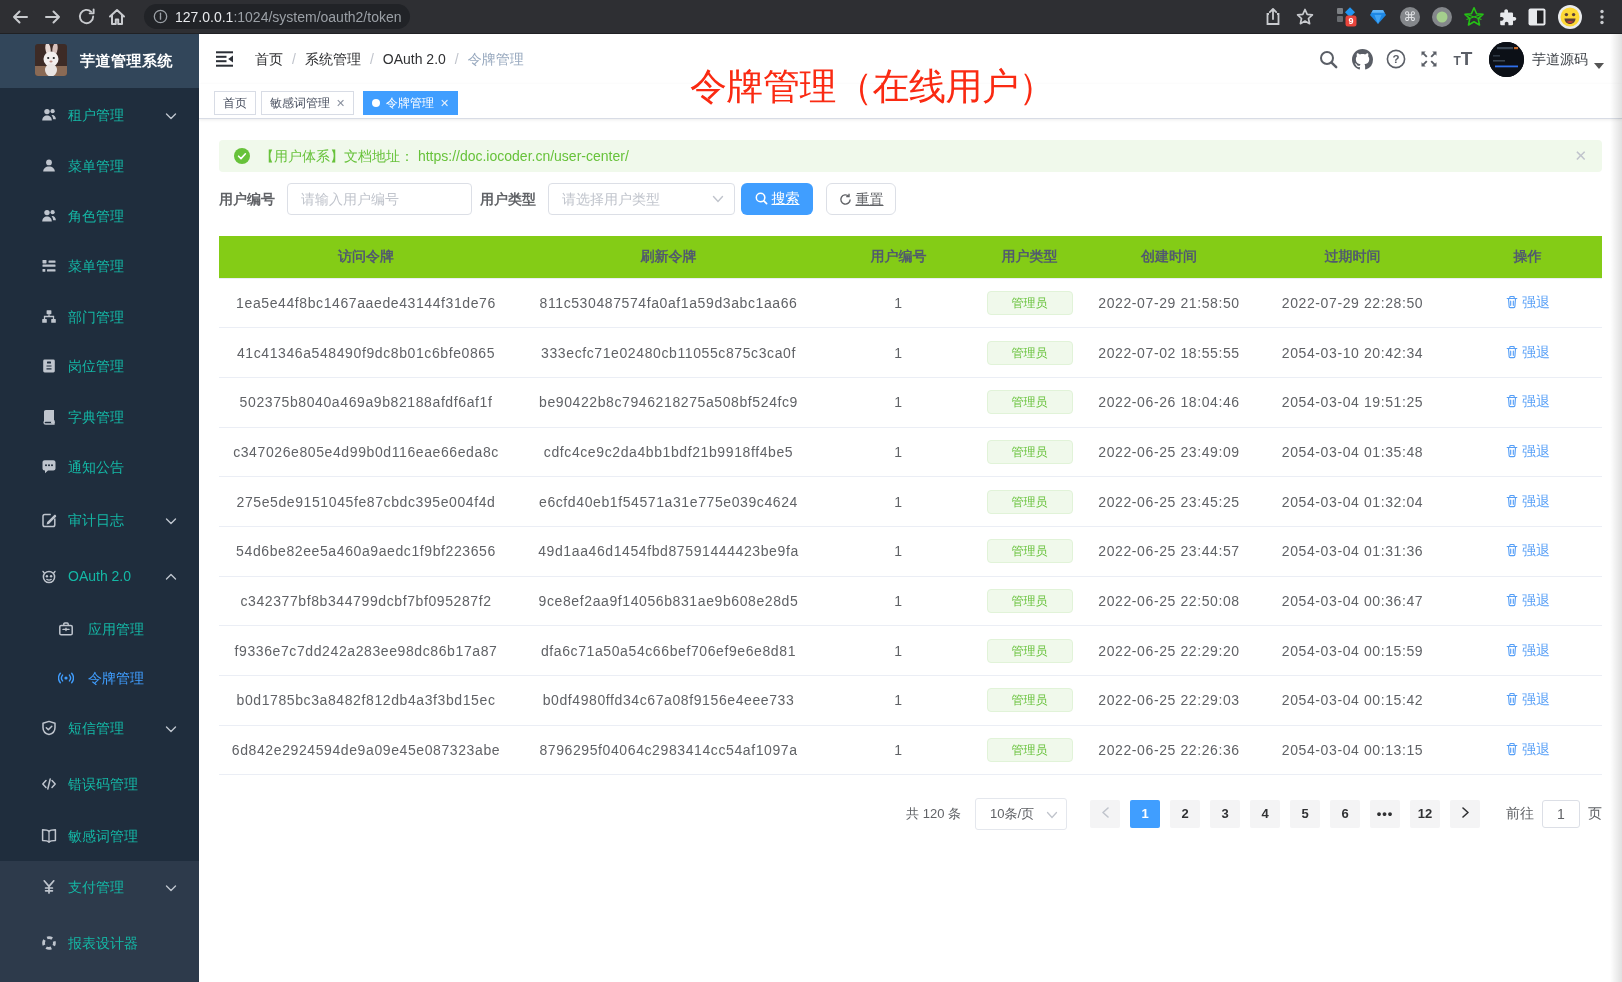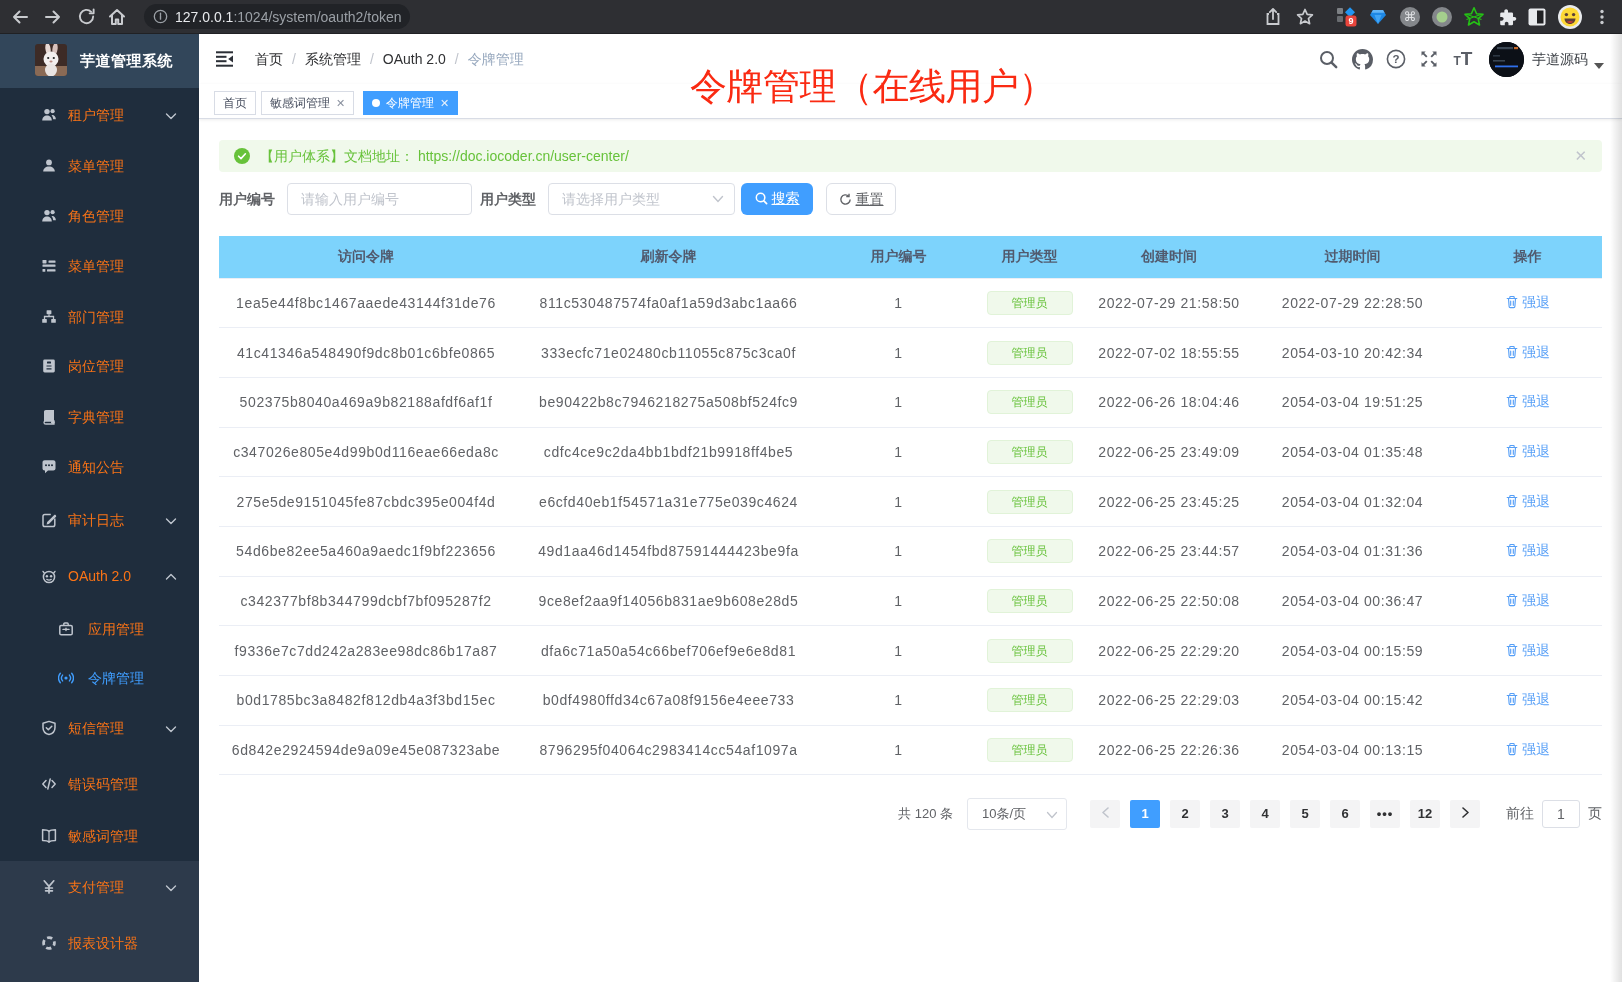--- a/index.html
+++ b/index.html
@@ -10,21 +10,21 @@
 #chrome{position:absolute;left:0;top:0;width:1622px;height:34px;background:#2e2f33;border-bottom:1px solid #202124;}
 #chrome svg{display:block;}
 .cicon{position:absolute;top:0;height:33px;display:flex;align-items:center;justify-content:center;}
 #pill{position:absolute;left:144px;top:4px;width:266px;height:25px;background:#212327;border-radius:13px;display:flex;align-items:center;color:#9ba0a6;font-size:14px;}
 #pill .host{color:#e8eaed;}
 
 #sidebar{position:absolute;left:0;top:34px;width:199px;height:948px;background:#2d3a4b;}
 #logo{position:absolute;left:0;top:0;width:199px;height:54px;background:#32465a;}
 #logo .ttl{position:absolute;left:80px;top:0;height:54px;line-height:53px;color:#fff;font-size:15px;font-weight:bold;letter-spacing:.5px;}
 #menudark{position:absolute;left:0;top:54px;width:199px;height:773px;background:#1f2d3d;}
-.mitem{position:absolute;left:0;width:199px;height:50px;color:#f97316;font-size:14px;}
+.mitem{position:absolute;left:0;width:199px;height:50px;color:#14b8a6;font-size:14px;}
 .mitem .txt{position:absolute;left:68px;top:0;height:50px;line-height:50px;}
 .mitem.sub .txt{left:88px;}
 .mitem .ic{position:absolute;left:41px;top:17px;width:16px;height:16px;}
 .mitem.sub .ic{left:58px;}
 .mitem .ar{position:absolute;left:164px;top:21px;width:14px;height:10px;}
 .mitem.act{color:#409eff;}
 
 #navbar{position:absolute;left:199px;top:34px;width:1423px;height:50px;background:#fff;}
 .crumb{position:absolute;left:255px;top:34px;height:50px;line-height:50px;font-size:14px;color:#303133;}
 .crumb .sep{color:#c0c4cc;margin:0 9px;font-weight:normal;}
@@ -41,31 +41,31 @@
 .tag.on .x{color:#e8f1fc;}
 .tag.on .dot{display:inline-block;width:8px;height:8px;border-radius:50%;background:#fff;margin-right:6px;position:relative;top:0px;}
 
 #anno{position:absolute;left:690px;top:62px;font-size:37px;color:#fa2a12;letter-spacing:-0.5px;white-space:nowrap;z-index:50;}
 
 .flabel{position:absolute;top:183px;height:32px;line-height:32px;font-size:14px;font-weight:bold;color:#606266;}
 .finput{position:absolute;top:183px;height:32px;border:1px solid #dcdfe6;border-radius:4px;background:#fff;line-height:30px;font-size:14px;color:#c0c4cc;padding:0 13px;}
 .fbtn{position:absolute;top:183px;height:32px;border-radius:6px;font-size:14px;line-height:30px;text-align:center;text-decoration:underline;}
 
 #tbl{position:absolute;left:219px;top:236px;width:1383px;border-collapse:collapse;table-layout:fixed;}
-#tbl th{height:42px;background:#7dd3fc;color:#515a6e;font-size:14px;font-weight:bold;border-bottom:1px solid #ebeef5;text-align:center;}
+#tbl th{height:42px;background:#84cc16;color:#515a6e;font-size:14px;font-weight:bold;border-bottom:1px solid #ebeef5;text-align:center;}
 #tbl td{height:49.7px;color:#606266;font-size:14px;letter-spacing:.6px;border-bottom:1px solid #ebeef5;text-align:center;background:#fff;}
 .gtag{letter-spacing:0;display:inline-block;height:24px;line-height:22px;padding:0 24px;background:#f0f9eb;border:1px solid #e1f3d8;border-radius:4px;color:#67c23a;font-size:12px;}
 .opbtn{letter-spacing:0;color:#569ff7;font-size:14px;white-space:nowrap;}
 .opbtn svg{vertical-align:-2px;margin-right:3px;}
 
 #pager{position:absolute;left:219px;top:800px;width:1383px;height:28px;display:flex;justify-content:flex-end;align-items:center;color:#606266;font-size:13px;}
 .pbtn{min-width:30px;height:28px;line-height:28px;border-radius:2px;background:#f4f4f5;color:#303133;text-align:center;margin:0 5px;font-size:13px;font-weight:bold;}
 .pbtn.on{background:#409eff;color:#fff;}
 .pbtn.dis{color:#c0c4cc;}
-.psel{width:100px;height:32px;border:1px solid #e4e7ed;border-radius:3px;margin:0 18px 0 14px;position:relative;line-height:30px;text-align:left;padding-left:14px;color:#606266;}
+.psel{width:92px;height:32px;border:1px solid #e4e7ed;border-radius:3px;margin:0 18px 0 14px;position:relative;line-height:30px;text-align:left;padding-left:14px;color:#606266;}
 .pinp{width:38px;height:28px;border:1px solid #dcdfe6;border-radius:3px;line-height:26px;text-align:center;margin:0 8px;color:#606266;font-size:14px;}
 </style>
 </head>
 <body>
 
 <div id="chrome">
 <div class="cicon" style="left:8px;width:24px;">
       <svg width="20" height="20" viewBox="0 0 20 20">
         <path d="M17 10H4M9.5 4.5 4 10l5.5 5.5" stroke="#c9cbcf" stroke-width="2" fill="none" stroke-linecap="round" stroke-linejoin="round"></path>
       </svg>

